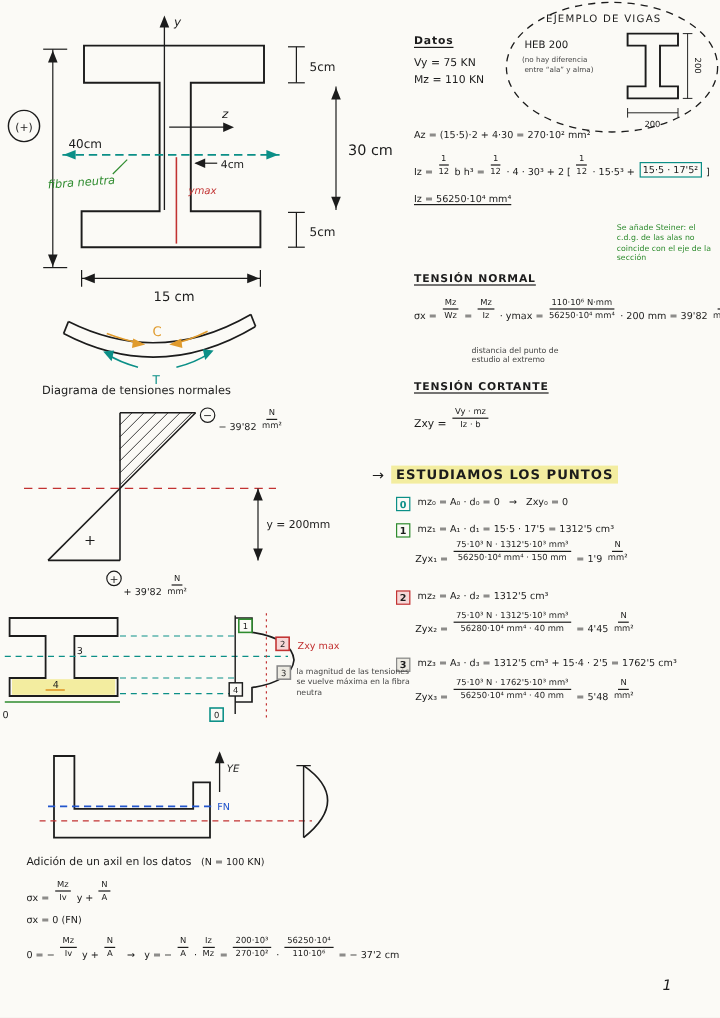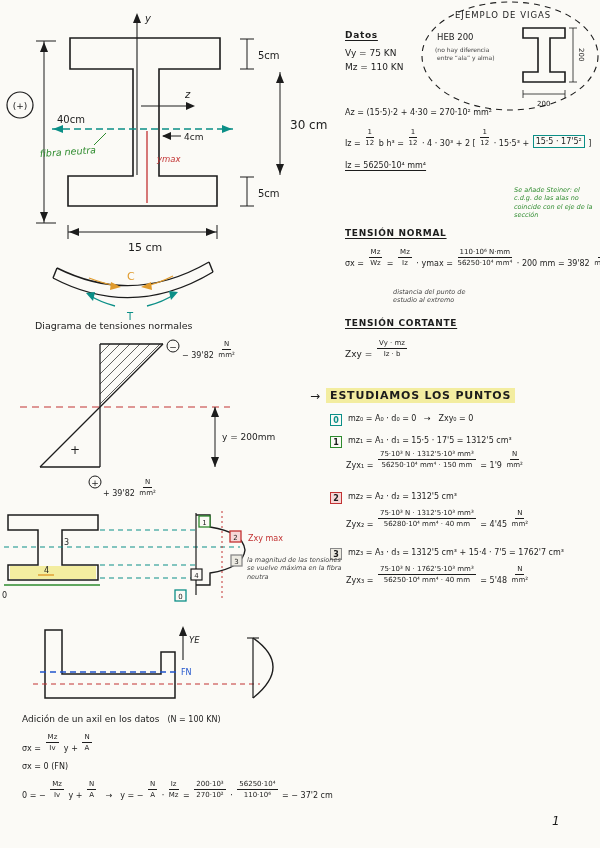--- a/index.html
+++ b/index.html
@@ -11,21 +11,21 @@
   .title{font-size:9px;font-weight:bold;letter-spacing:.7px;text-decoration:underline;text-underline-offset:2px;white-space:nowrap}
   .hw{}
   .txt9{font-size:9px}
   .txt8{font-size:8px}
   .formula{display:flex;align-items:flex-end;font-size:8px;white-space:pre}
   .formula .ft{white-space:pre}
   .frac{display:inline-flex;flex-direction:column;align-items:center;font-size:7px;line-height:1.2;margin:0 2px;text-align:center}
   .frac .num{border-bottom:1px solid #1c1c1c;padding:0 2px 1px}
   .frac .den{padding-top:1px}
   .boxed{border:1.2px solid #0b8f87;padding:1px 2px;margin:0 1px}
-  .small-note{font-size:6.5px;line-height:1.3;font-style:italic}
+  .small-note{font-size:6.5px;line-height:1.3;}
   .green-note{color:#2e8b2e}
   .gray-note{color:#444}
   .nbox{width:12px;height:12px;border:1.5px solid #1c1c1c;font-size:8px;font-weight:bold;display:flex;align-items:center;justify-content:center;flex:0 0 auto;background:#fbfaf6}
   .nbox.c0{border-color:#0b8f87;color:#0b8f87}
   .nbox.c1{border-color:#2e8b2e}
   .nbox.c2{border-color:#c23232;background:#f6d7d7}
   .nbox.c3{border-color:#888;background:#eceae2}
   .point-row{display:flex;gap:6px;align-items:flex-start}
   .hl{background:#f3eda0;padding:1px 4px;font-size:11px;font-weight:bold;letter-spacing:.8px;white-space:nowrap}
   .red{color:#c23232}
@@ -225,21 +225,21 @@
     <div class="point-row">
       <div class="nbox c2">2</div>
       <div class="formula"><span class="ft">mz₂ = A₂ · d₂ = 1312'5 cm³</span></div>
     </div>
     <div class="formula" style="margin:5px 0 0 16px"><span class="ft">Zyx₂ = </span><span class="frac"><span class="num">75·10³ N · 1312'5·10³ mm³</span><span class="den">56280·10⁴ mm⁴ · 40 mm</span></span><span class="ft"> = 4'45 </span><span class="frac"><span class="num">N</span><span class="den">mm²</span></span></div>
   </div>
 
   <div class="abs" style="left:330px;top:548px">
     <div class="point-row">
       <div class="nbox c3">3</div>
-      <div class="formula"><span class="ft">mz₃ = A₃ · d₃ = 1312'5 cm³ + 15·4 · 7'5 = 1762'7 cm³</span></div>
+      <div class="formula"><span class="ft">mz₃ = A₃ · d₃ = 1312'5 cm³ + 15·4 · 2'5 = 1762'5 cm³</span></div>
     </div>
     <div class="formula" style="margin:5px 0 0 16px"><span class="ft">Zyx₃ = </span><span class="frac"><span class="num">75·10³ N · 1762'5·10³ mm³</span><span class="den">56250·10⁴ mm⁴ · 40 mm</span></span><span class="ft"> = 5'48 </span><span class="frac"><span class="num">N</span><span class="den">mm²</span></span></div>
   </div>
 
   <svg class="abs" style="left:0;top:505px" width="310" height="110" viewBox="0 0 310 110">
     <rect x="10" y="61" width="86" height="13" fill="#f3eda0" stroke="none"></rect>
     <path d="M8,10 H98 V25 H62 V60 H98 V75 H8 V60 H38 V25 H8 Z" fill="none" stroke="#1c1c1c" stroke-width="1.5"></path>
     <line x1="4" y1="80" x2="100" y2="80" stroke="#2e8b2e" stroke-width="1.3"></line>
     <line x1="38" y1="70" x2="54" y2="70" stroke="#e09b2d" stroke-width="1.4"></line>
     <text x="64" y="40" font-size="8" fill="#1c1c1c">3</text>

